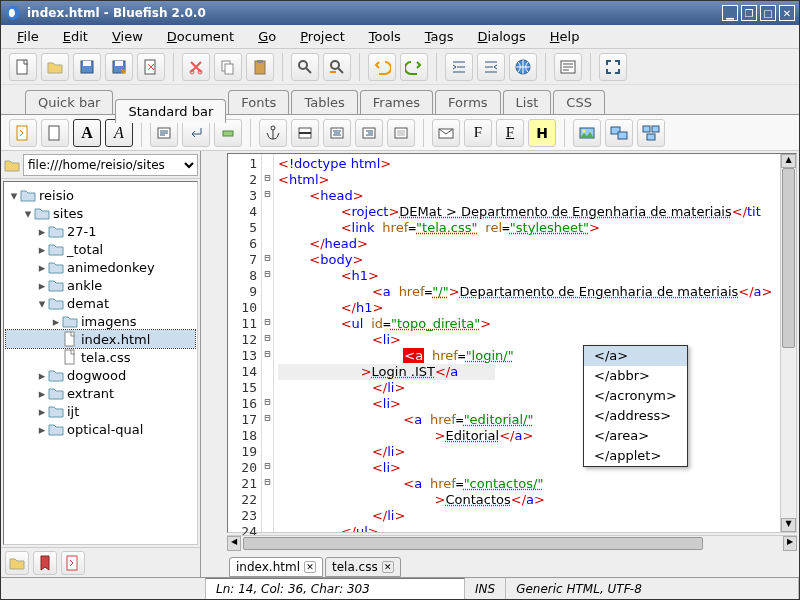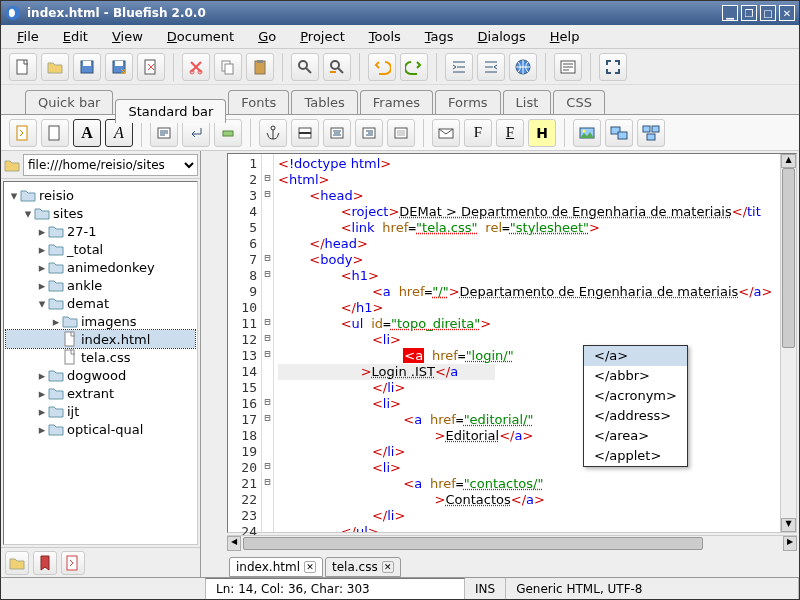--- a/index.html
+++ b/index.html
@@ -54,21 +54,21 @@
 .hscroll { height: 16px; background: #eee; border-top: 1px solid #ccc; margin: 0 2px 2px 2px; position: relative; }
 .hscroll .arr { position: absolute; top: 0; bottom: 0; width: 14px; background: #ddd; border: 1px solid #aaa; text-align: center; font-size: 8px; }
 .hscroll .arr.l { left: 0; }
 .hscroll .arr.r { right: 0; }
 .hscroll .thumb { position: absolute; top: 1px; bottom: 1px; left: 16px; width: 460px; background: #ccc; border: 1px solid #999; border-radius: 2px; }
 .doctabs { height: 24px; display: flex; align-items: flex-end; font-size: 12px; padding: 0 4px; }
 .doctab { padding: 2px 6px; border: 1px solid #999; background: #eee; display: flex; align-items: center; gap: 4px; border-radius: 3px 3px 0 0; margin-right: 2px; cursor: pointer; }
 .doctab.active { background: #fff; }
 .doctab .x { width: 12px; height: 12px; border: 1px solid #aaa; font-size: 9px; display: flex; align-items: center; justify-content: center; border-radius: 2px; }
 .statusbar { height: 22px; background: #eee; border-top: 1px solid #999; display: flex; align-items: center; font-size: 12px; }
-.statusbar .cell { padding: 0 10px; border-right: 1px solid #bbb; height: 100%; display: flex; align-items: center; }
+.statusbar .cell { padding: 0 10px; border-right: 1px solid #bbb; height: 100%; display: flex; align-items: center; font-style: italic; }
 .statusbar .cell:first-child { flex: 0 0 260px; border-left: 1px solid #bbb; border-right: 1px solid #bbb; margin-left: 204px; background: #fff; border-top: 1px inset #ccc; }
 svg.icon { width: 16px; height: 16px; }
 .tool-btn svg.icon { width: 18px; height: 18px; }
 </style>
 </head>
 <body>
 
 <div class="window">
   <div class="titlebar">
     <span class="tb-icon">

